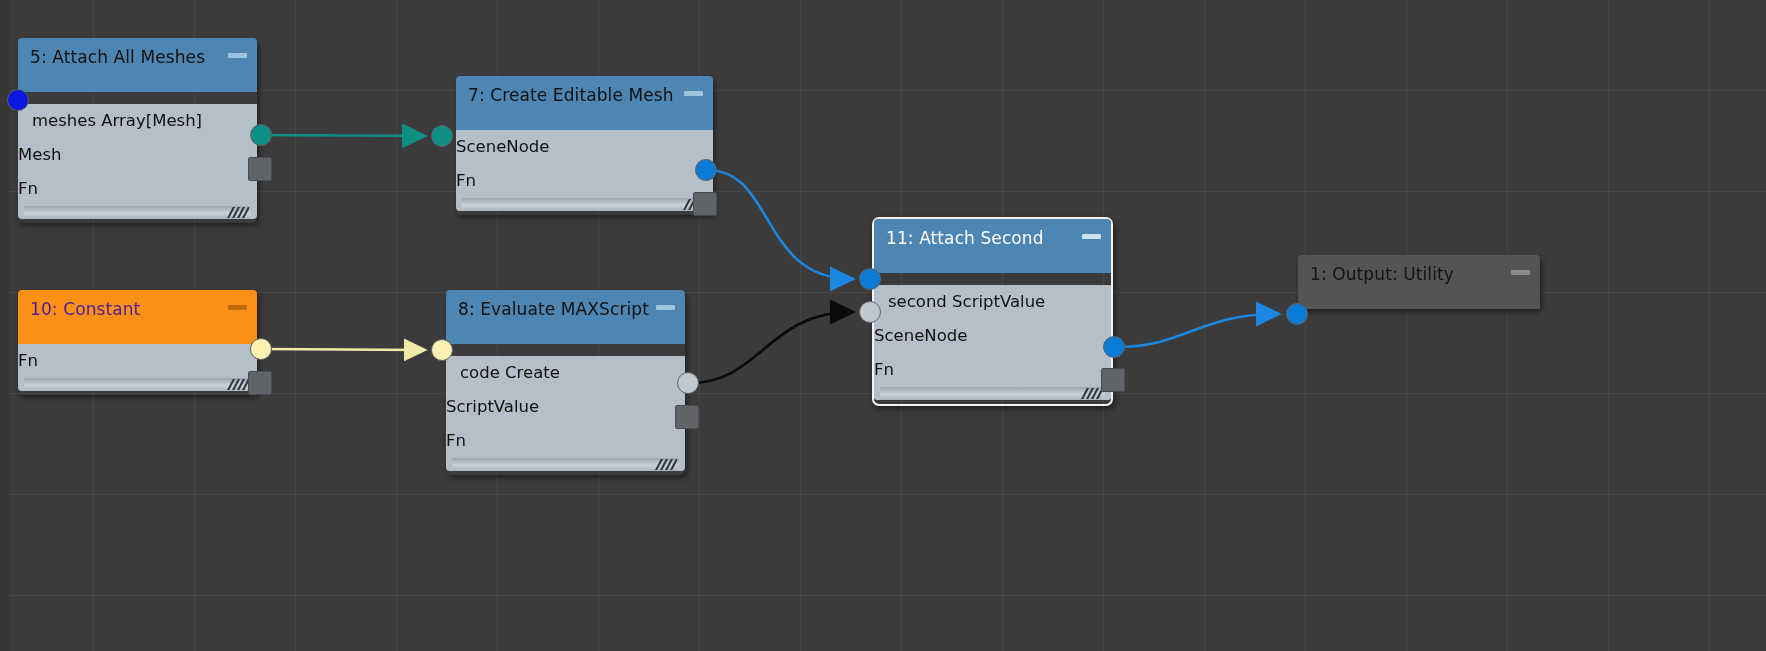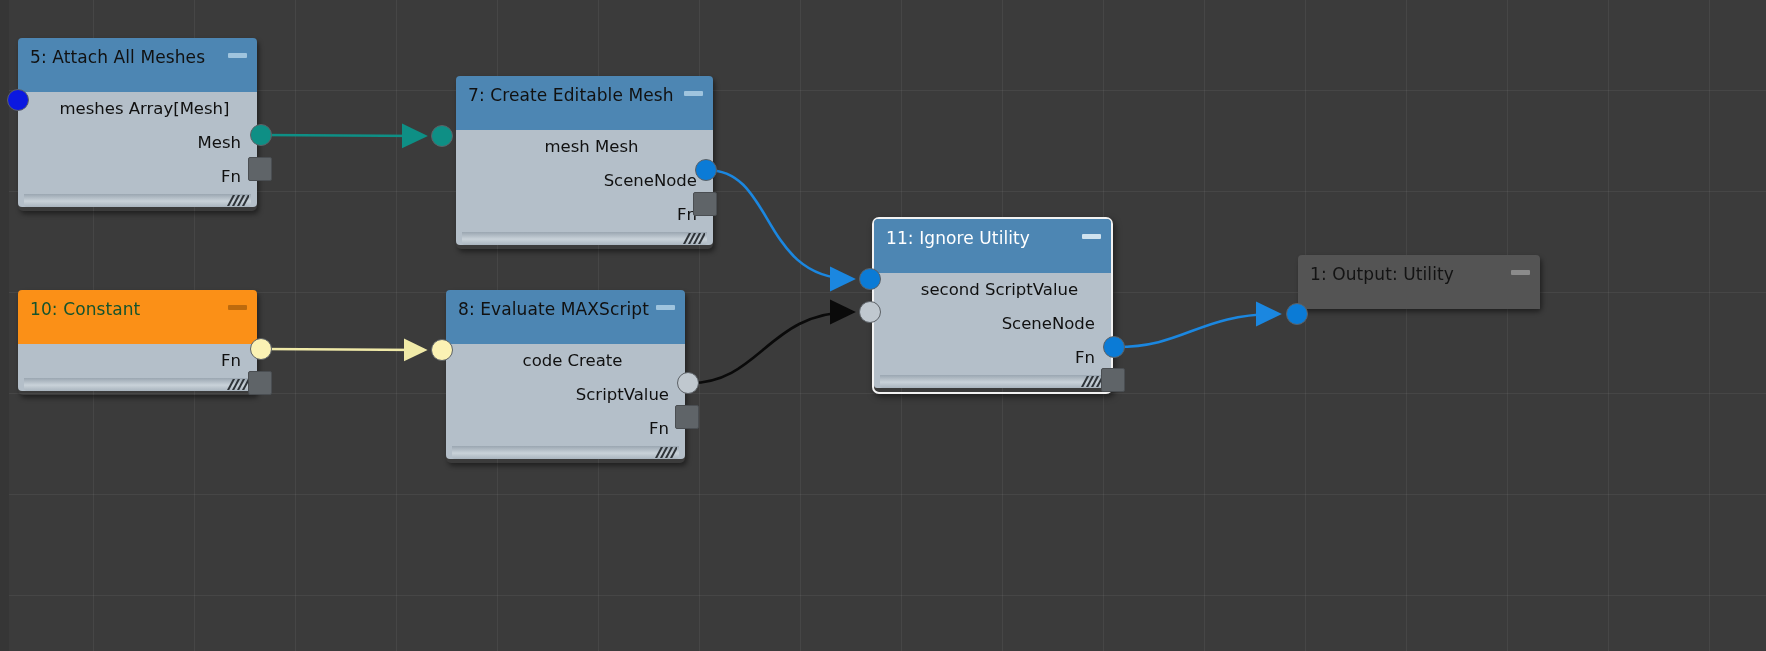--- a/index.html
+++ b/index.html
@@ -61,21 +61,21 @@
     line-height: 38px;
     border-radius: 4px 4px 0 0;
     padding-left: 12px;
     font-size: 17px;
     letter-spacing: 0.1px;
     white-space: nowrap;
     overflow: hidden;
   }
   .hdr-blue   { background: #4d86b3; color: #111111; }
   .hdr-blue-sel { background: #4d86b3; color: #ffffff; }
-  .hdr-orange { background: #fb9017; color: #14532d; }
+  .hdr-orange { background: #fb9017; color: #4c1d95; }
   .hdr-gray   { background: #545454; color: #131313; }
 
   .collapse-btn {
     position: absolute;
     right: 10px;
     top: 15px;
     width: 19px;
     height: 5px;
     border-radius: 1px;
   }
@@ -93,22 +93,22 @@
   .node.selected .node-body { border-radius: 0 0 3px 3px; }
 
   .row {
     position: relative;
     height: 34px;
     line-height: 34px;
     font-size: 16.5px;
     color: #101010;
     white-space: nowrap;
   }
-  .row.in  { padding-left: 14px; text-align: center; }
-  .row.out { padding-right: 16px; text-align: right; }
+  .row.in  { padding-left: 14px; text-align: left; margin-top: 12px; }
+  .row.out { padding-right: 16px; }
 
   
   .node-foot {
     height: 13px;
     margin: 0 6px 4px 6px;
     border-radius: 0 0 3px 3px;
     background: linear-gradient(to bottom, #9aa6b1 0%, #c9d2d9 55%, #a9b4be 100%);
     position: relative;
   }
   .grip {
@@ -233,23 +233,20 @@
   <span class="port circ p-blue-dark" style="left:7px;  top:89px;"></span>
   <span class="port circ p-teal" style="left:250px;top:124px;"></span>
   <span class="port sq" style="left:248px;top:157px;"></span>
 
   <div class="node" style="left:456px; top:76px; width:257px;">
     <div class="node-header hdr-blue">
       <span>7: Create Editable Mesh</span>
       <span class="collapse-btn cb-blue"></span>
     </div>
     <div class="node-body">
-      <div class="row in">
-        <span>mesh Mesh</span>
-      </div>
       <div class="row out">
         <span>SceneNode</span>
       </div>
       <div class="row out">
         <span>Fn</span>
       </div>
       <div class="node-foot">
         <span class="grip">
           <i style="left:3px"></i>
             <i style="left:8px"></i>
@@ -309,21 +306,21 @@
         </span>
       </div>
     </div>
   </div>
   <span class="port circ p-yellow" style="left:431px; top:339px;"></span>
   <span class="port circ p-gray" style="left:677px; top:372px;"></span>
   <span class="port sq" style="left:675px; top:405px;"></span>
 
   <div class="node selected" style="left:872px; top:217px; width:241px;">
     <div class="node-header hdr-blue-sel">
-      <span>11: Ignore Utility</span>
+      <span>11: Attach Second</span>
       <span class="collapse-btn cb-blue-sel"></span>
     </div>
     <div class="node-body">
       <div class="row in">
         <span>second ScriptValue</span>
       </div>
       <div class="row out">
         <span>SceneNode</span>
       </div>
       <div class="row out">

